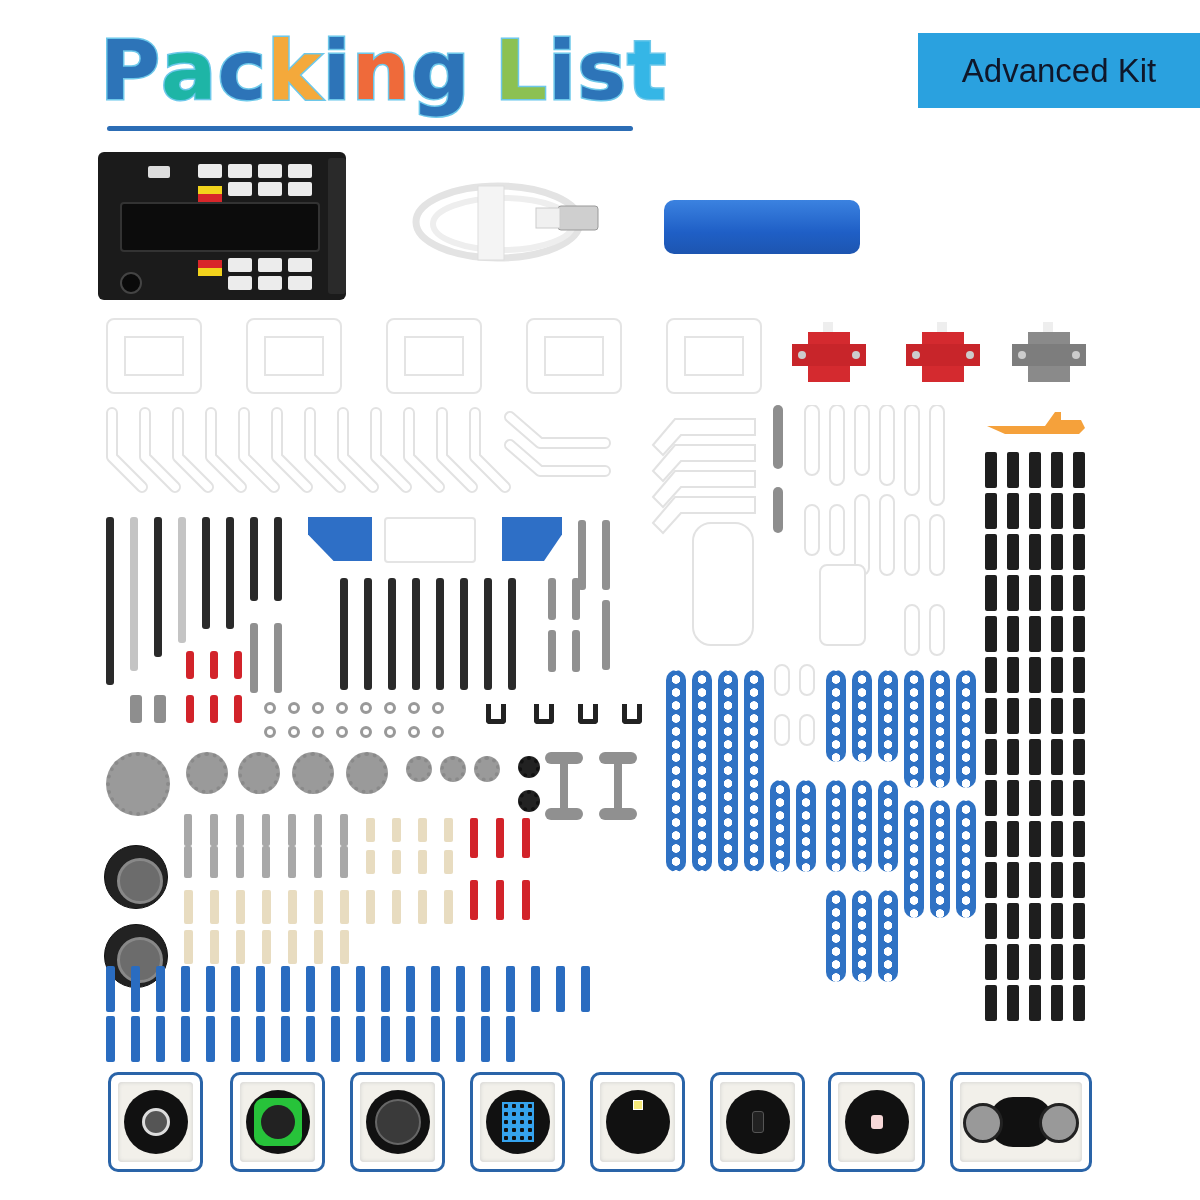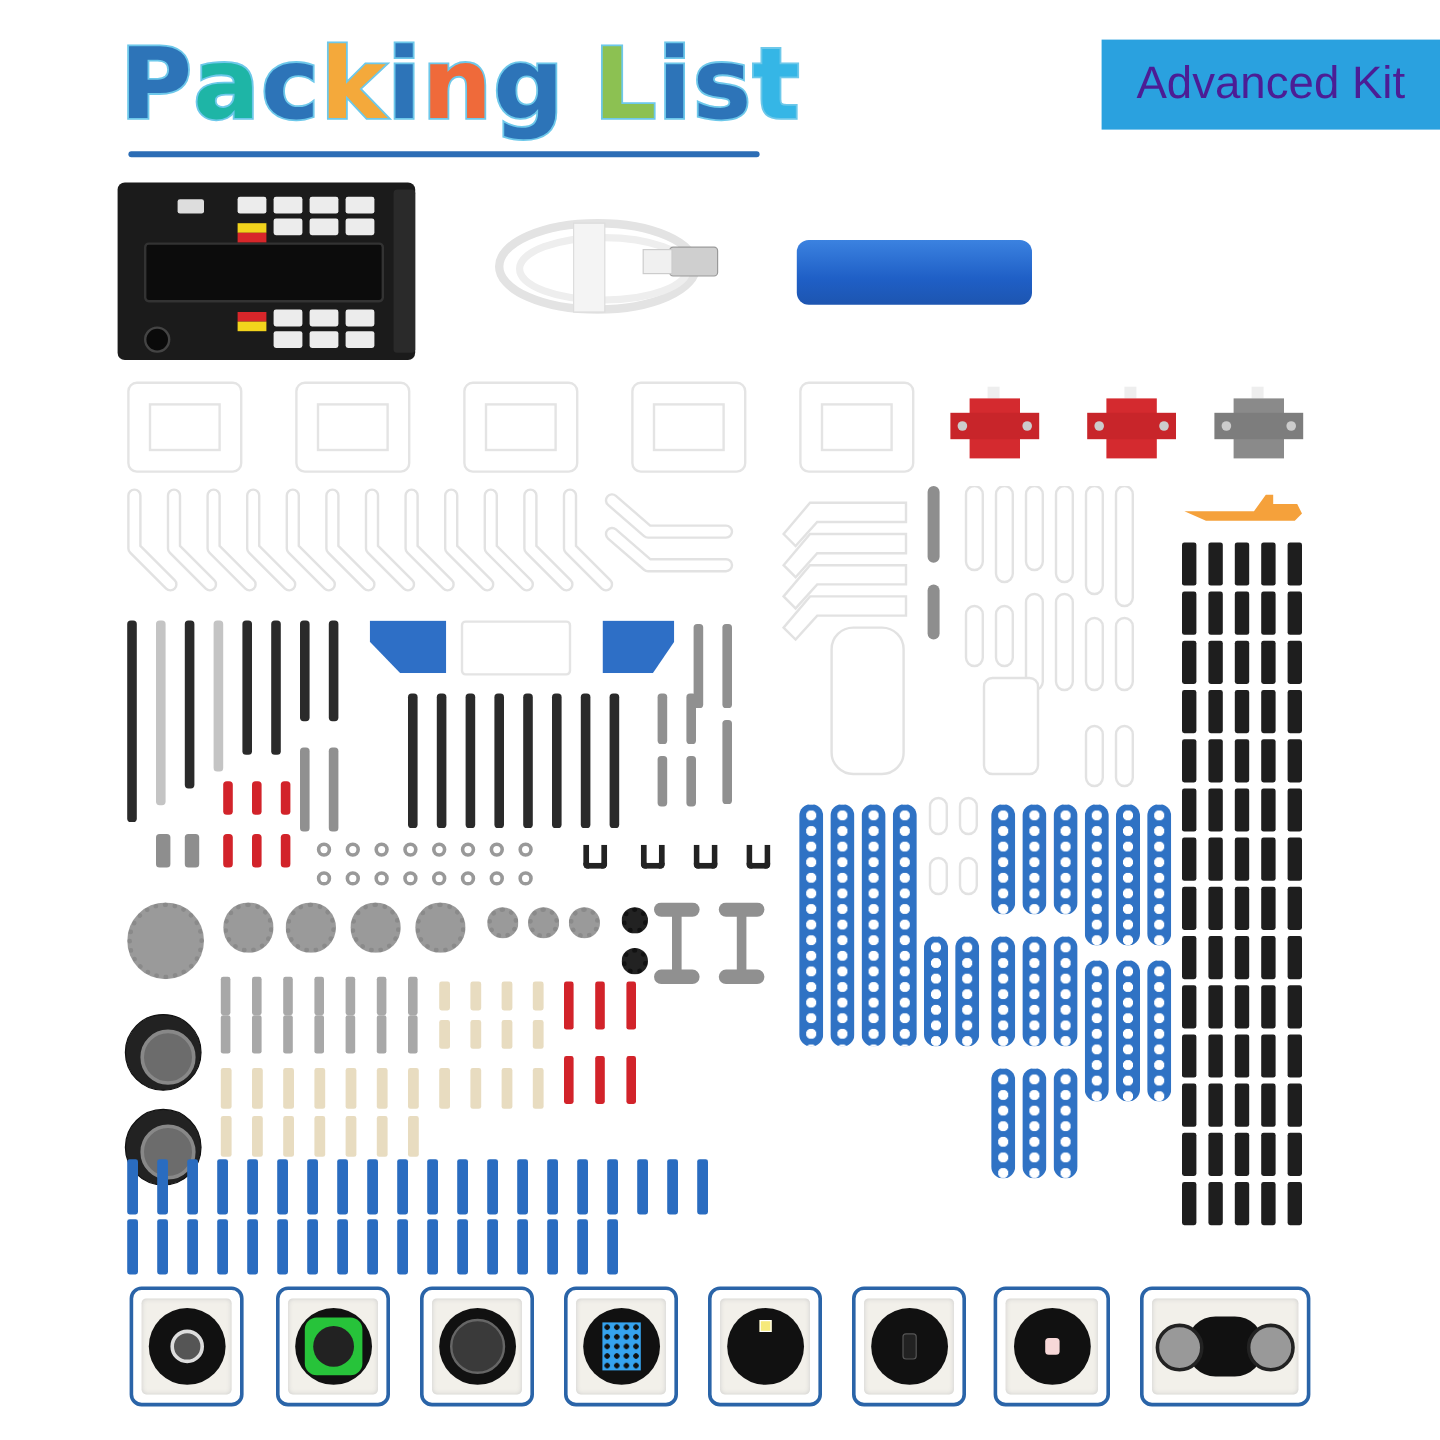--- a/index.html
+++ b/index.html
@@ -6,22 +6,22 @@
   html, body { width: 1200px; height: 1200px; background: #ffffff; overflow: hidden; }
   body { position: relative; font-family: "DejaVu Sans", sans-serif; }
   .abs { position: absolute; }
 
   
   .title { left: 100px; top: 26px; height: 90px; display: flex; align-items: flex-end; }
   .title span { font-family: "DejaVu Sans", sans-serif; font-weight: bold; font-size: 82px; line-height: 90px;
     -webkit-text-stroke: 3px #6dc8ea; paint-order: stroke fill; letter-spacing: 1px; }
   .title .sp { width: 24px; display: inline-block; }
   .title-rule { left: 107px; top: 126px; width: 526px; height: 5px; background: #2c6db5; border-radius: 3px; }
-  .badge { left: 918px; top: 33px; width: 282px; height: 75px; background: #2aa1df; color: #4c1d95;
-    font-family: "Liberation Sans", sans-serif; font-size: 38px; display: flex; align-items: center; justify-content: center; }
+  .badge { left: 918px; top: 33px; width: 282px; height: 75px; background: #2aa1df; color: #0f172a;
+    font-family: "Liberation Sans", sans-serif; font-size: 33px; display: flex; align-items: center; justify-content: center; }
 
   
   .board { left: 98px; top: 152px; width: 248px; height: 148px; background: #1b1b1b; border-radius: 6px; }
   .board .holder { position: absolute; left: 22px; top: 50px; width: 200px; height: 50px; background: #0c0c0c; border-radius: 4px; border: 2px solid #333; }
   .board .slot { position: absolute; right: 0; top: 6px; width: 18px; height: 136px; background: #2a2a2a; border-radius: 3px; }
   .board .conn { position: absolute; width: 24px; height: 14px; background: #ececec; border-radius: 2px; }
   .board .hdr { position: absolute; width: 24px; height: 8px; }
   .board .buzzer { position: absolute; left: 22px; top: 120px; width: 22px; height: 22px; border-radius: 50%; background: #0a0a0a; border: 2px solid #444; }
 
   

